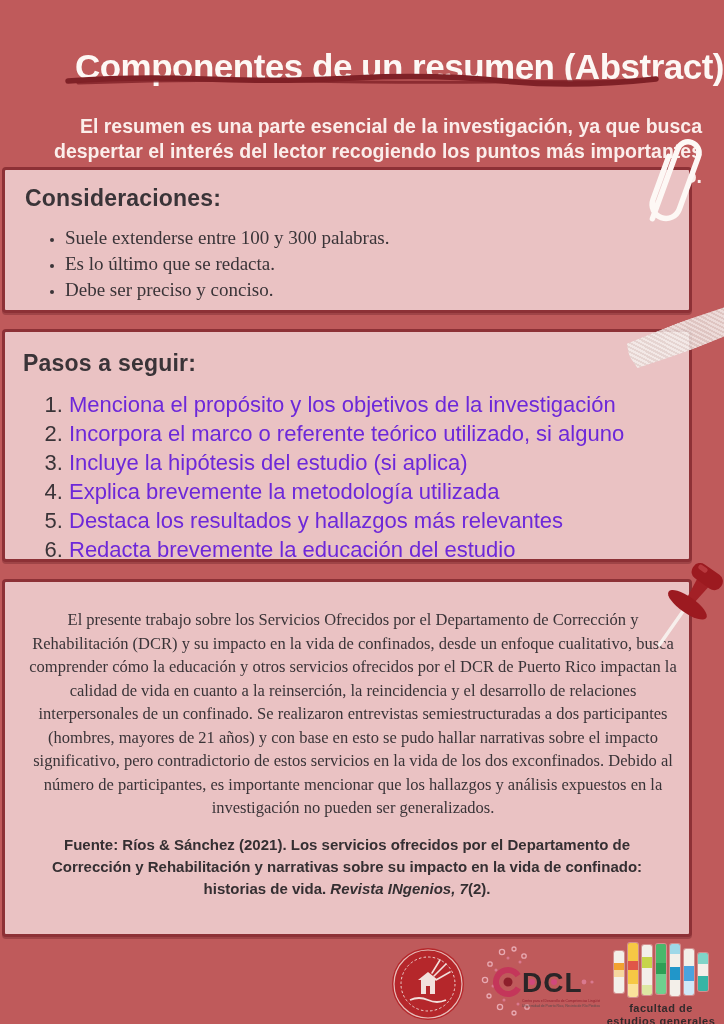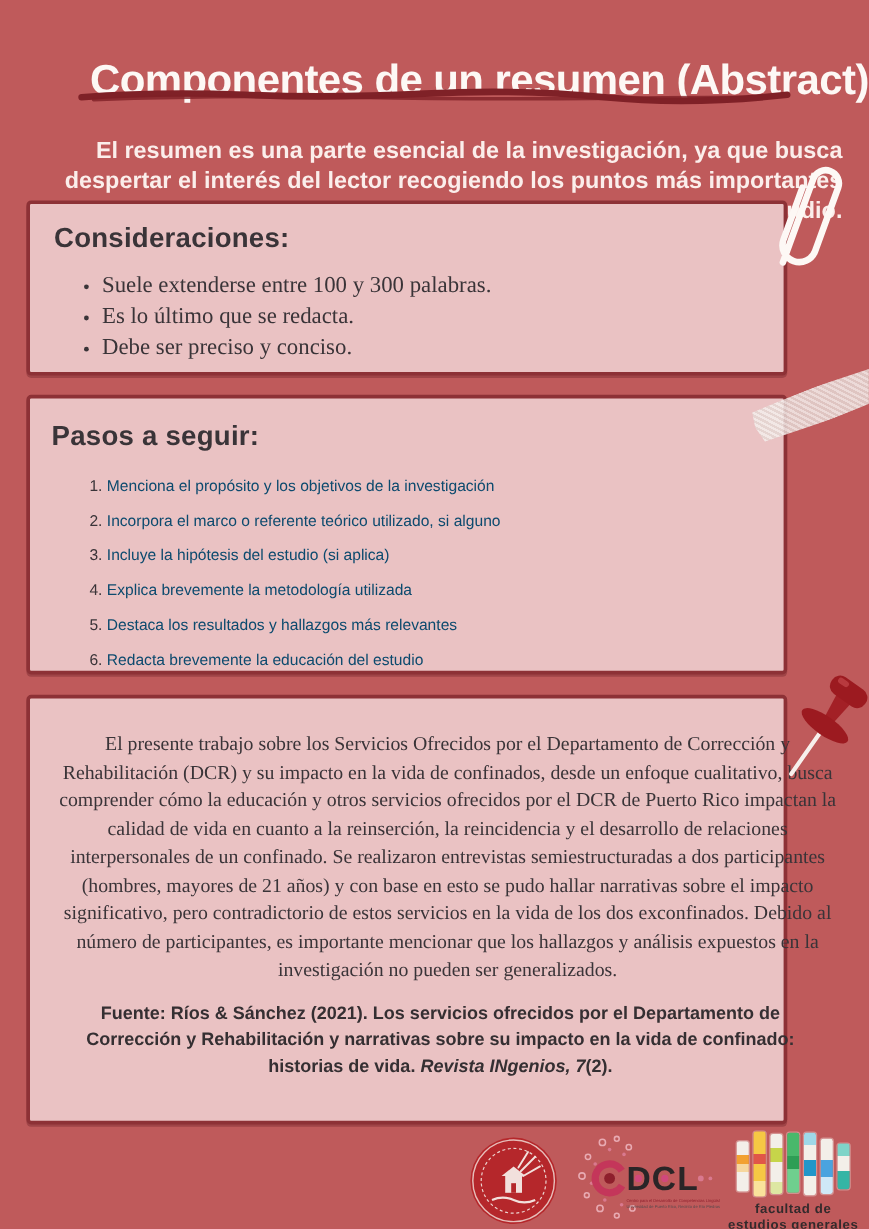--- a/index.html
+++ b/index.html
@@ -17,38 +17,38 @@
     font-size:35px;font-weight:700;letter-spacing:-0.5px;color:#fdf8f5;
   }
   .underline{position:absolute;left:64px;top:72px;width:596px;height:16px;}
   .intro{
     position:absolute;top:94px;left:22px;width:680px;text-align:right;
     font-size:19.5px;line-height:25px;color:#fbeeeb;font-weight:700;
   }
 
   
   .card{
-    position:absolute;left:22px;width:634px;box-sizing:border-box;
+    position:absolute;left:2px;width:690px;box-sizing:border-box;
     background:#eac2c3;border:3px solid #8d3136;border-radius:4px;
     box-shadow:0 2px 0 rgba(100,30,33,.35);
     color:#3a3438;
   }
   .card h2{
     margin:0;font-size:23px;font-weight:700;color:#3a3438;letter-spacing:.2px;
   }
   #card-consideraciones{top:167px;height:146px;padding:15px 20px 0 20px;}
   #card-pasos{top:329px;height:233px;padding:18px 20px 0 18px;}
   #card-ejemplo{top:579px;height:358px;padding:24px 22px 0 22px;}
 
   ul.bullets{margin:13px 0 0 0;padding-left:40px;list-style:disc;}
   ul.bullets li{font-size:19px;line-height:26px;color:#3a3438;font-family:Liberation Serif, serif;}
   ul.bullets li::marker{color:#3a3438;font-size:15px;}
 
   ol.steps{margin:13px 0 0 0;padding-left:46px;}
-  ol.steps li{font-size:13px;line-height:29px;color:#0c4a6e;}
+  ol.steps li{font-size:22px;line-height:29px;color:#6d28d9;}
   ol.steps li::marker{color:#3a3438;}
 
   .example-body{
     margin:2px auto 0 auto;width:652px;text-align:center;
     font-size:16.5px;line-height:23.5px;color:#3a3438;font-family:Liberation Serif, serif;
   }
   .fuente{
     margin:14px auto 0 auto;width:640px;text-align:center;
     font-size:15px;line-height:22px;font-weight:700;color:#352f32;
   }

